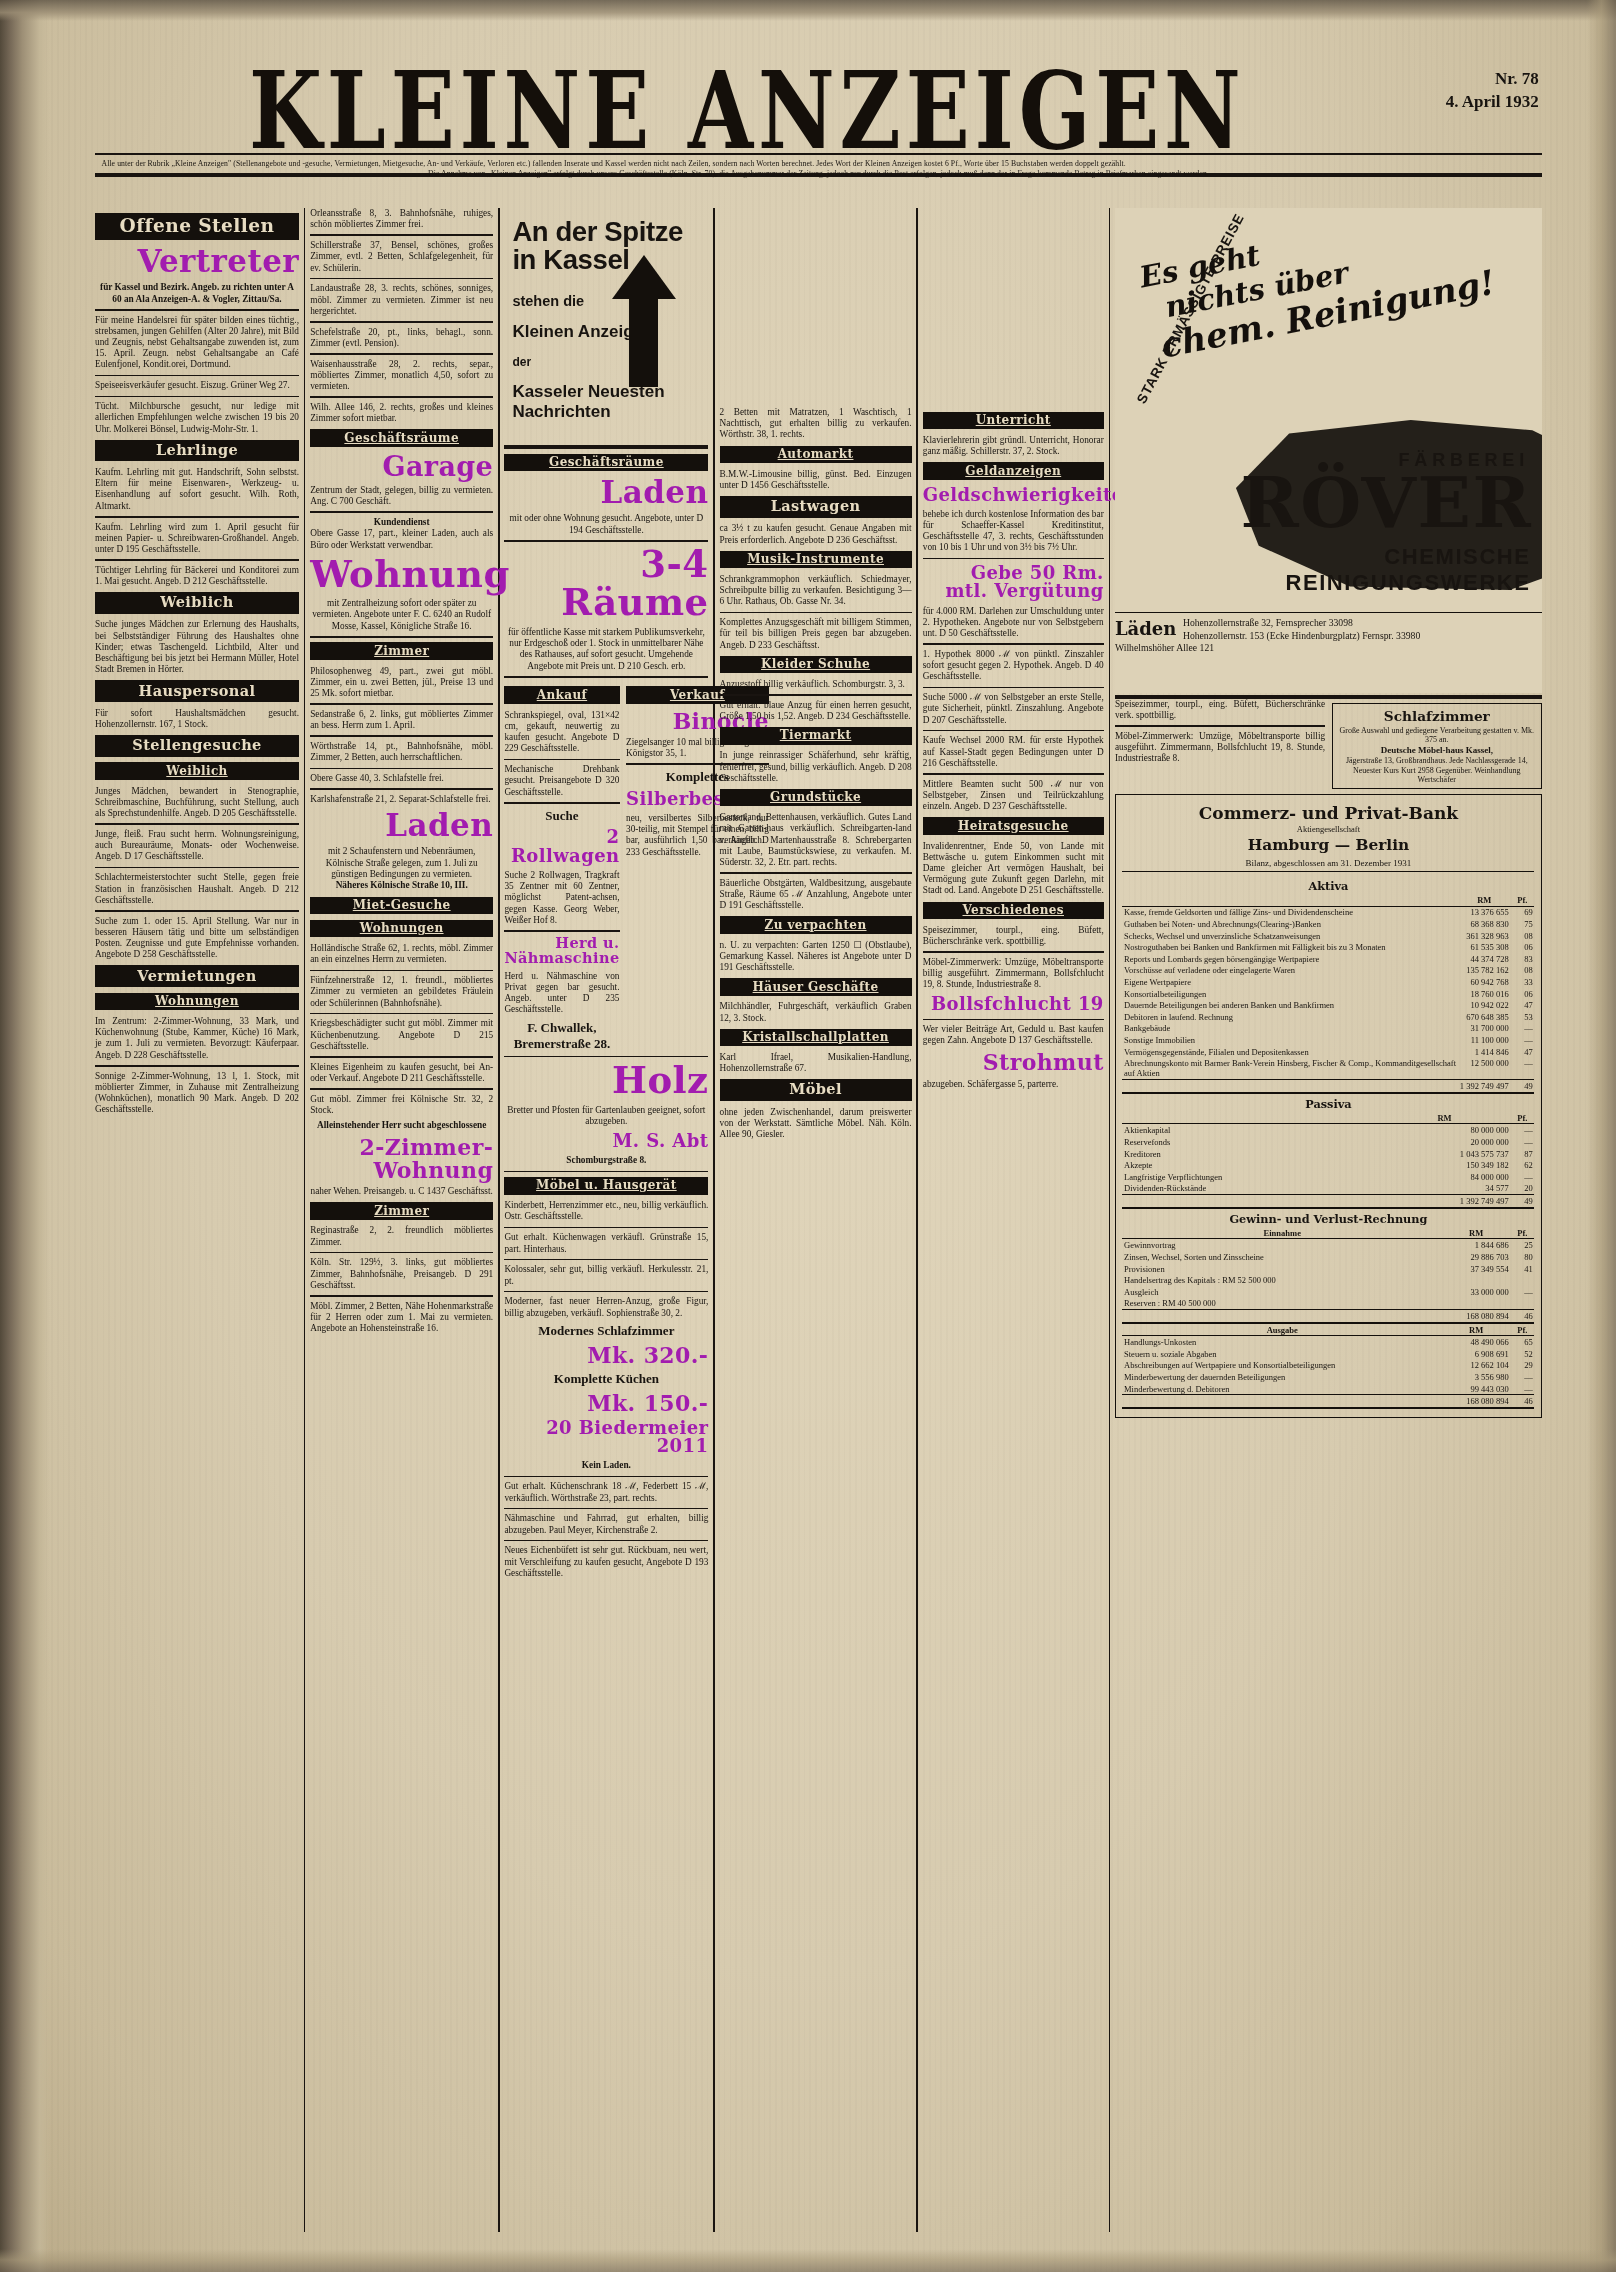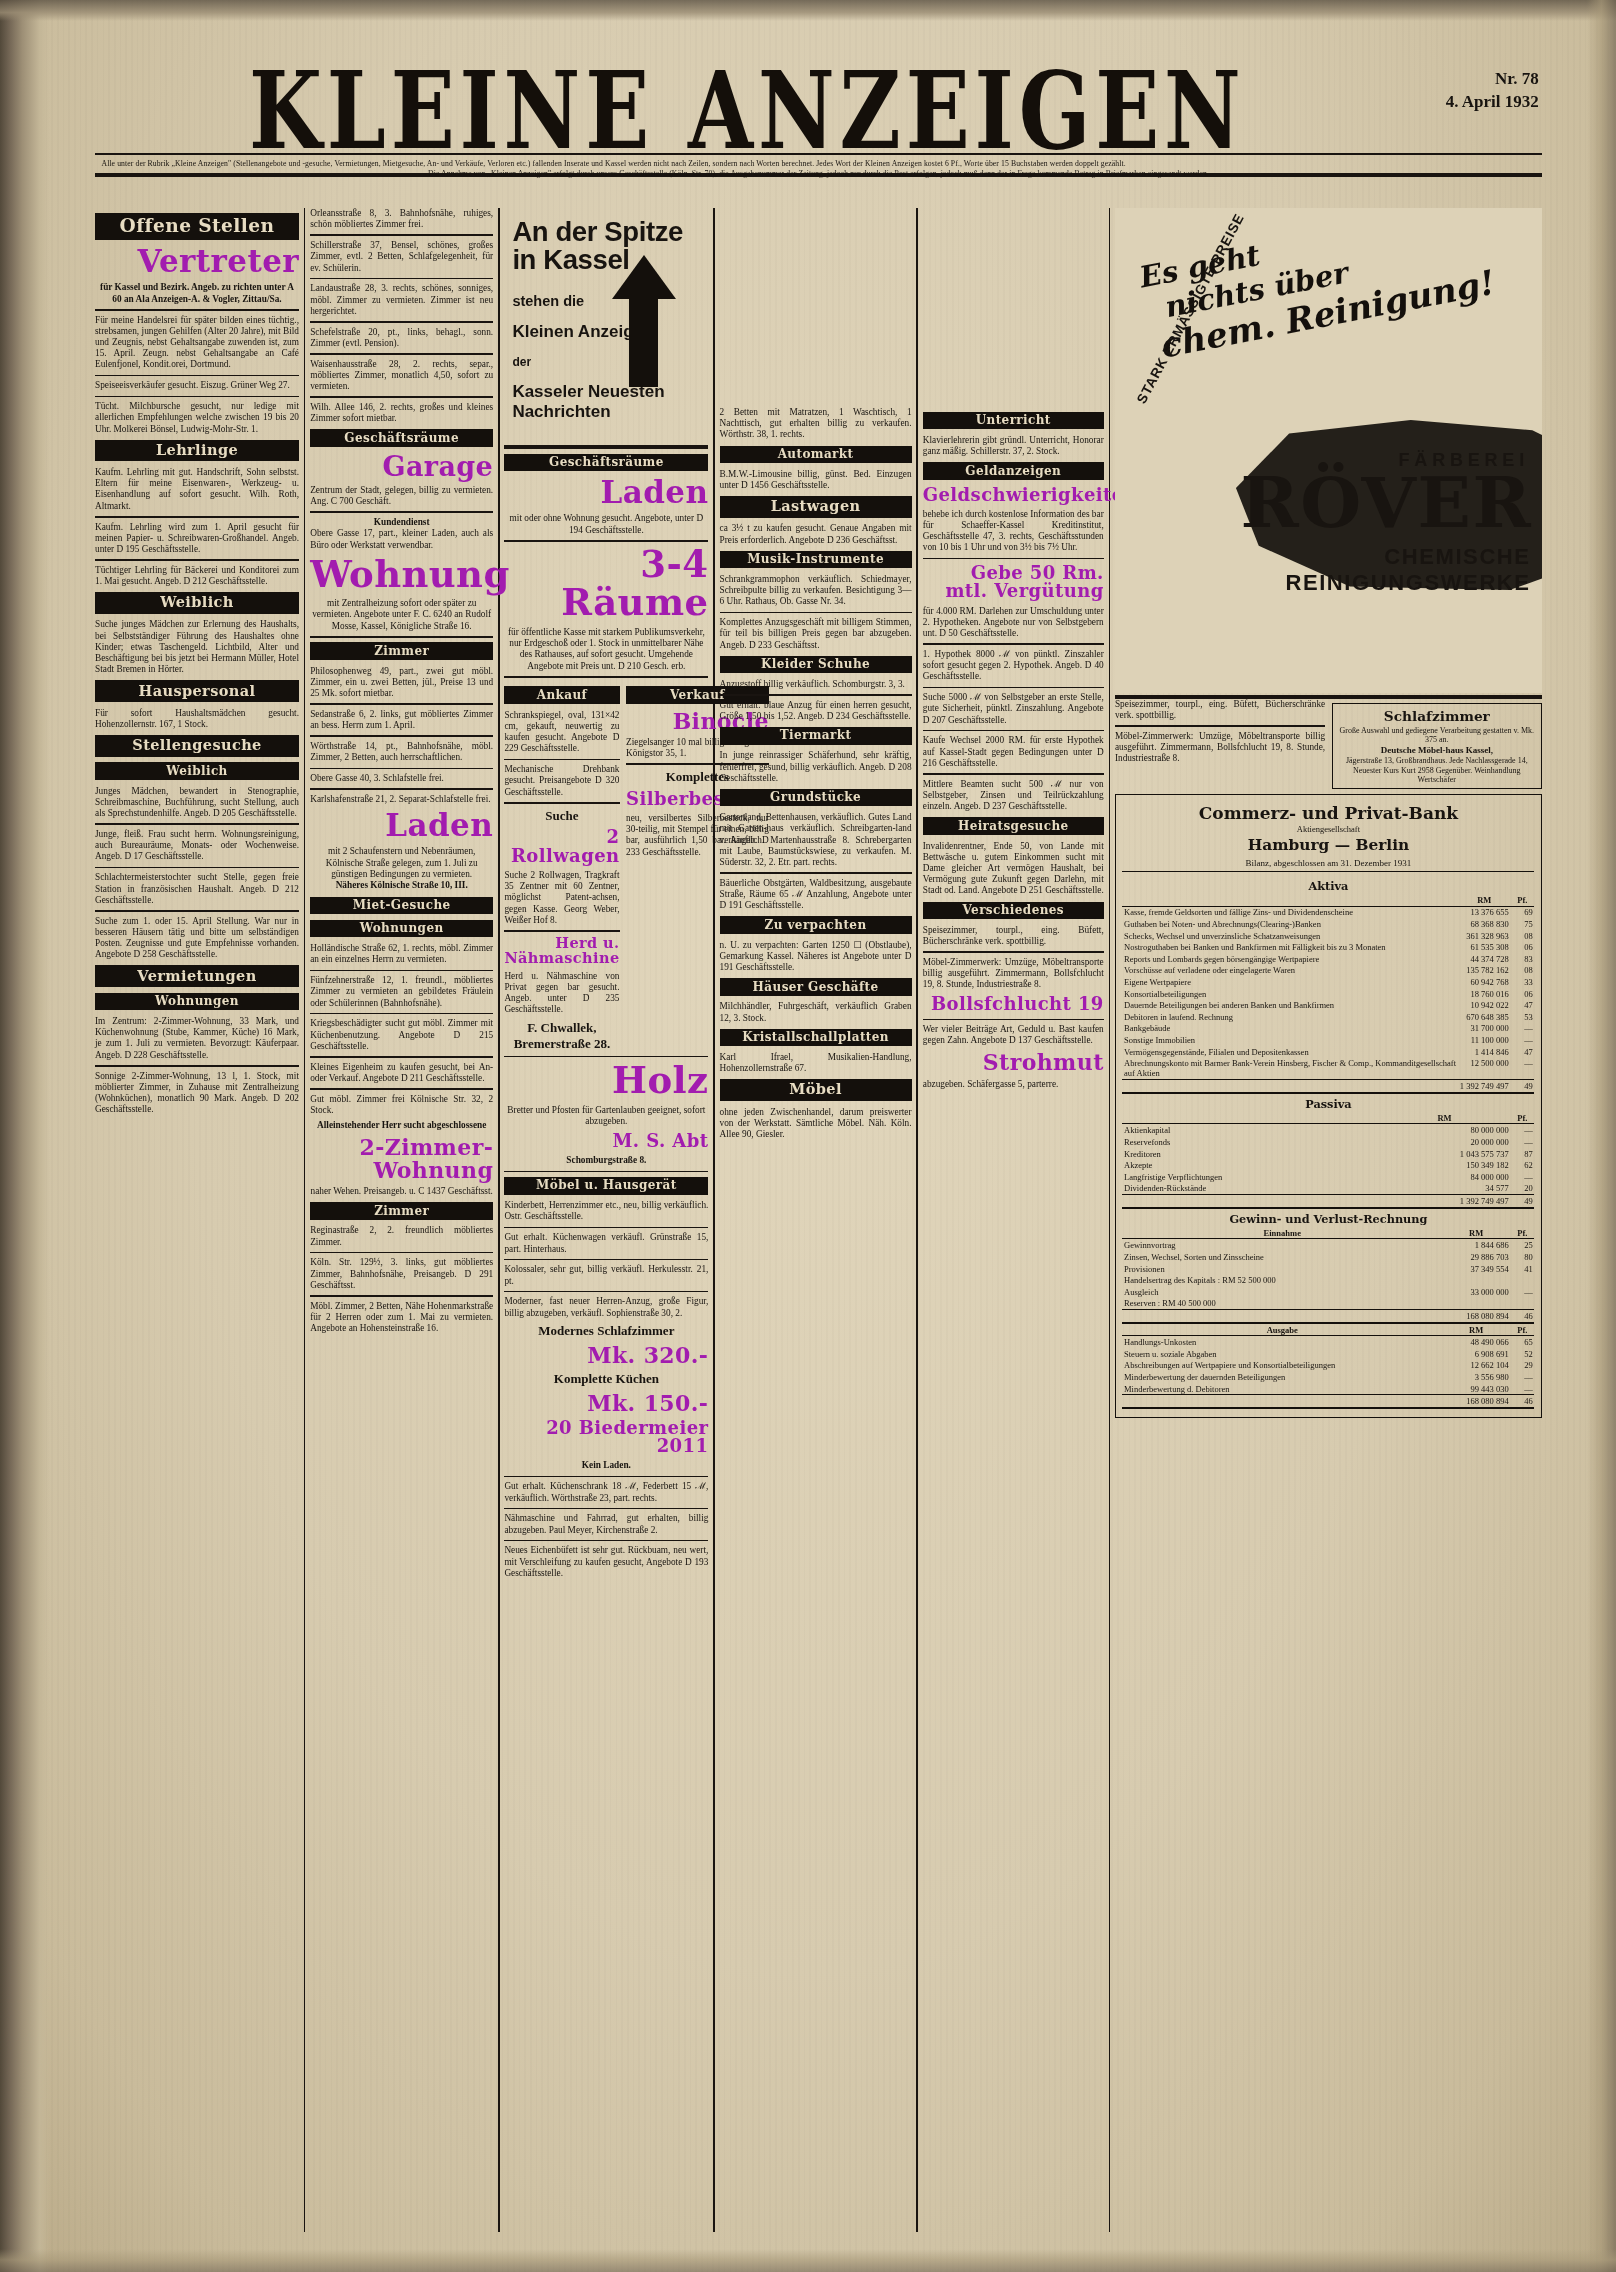--- a/index.html
+++ b/index.html
@@ -105,21 +105,21 @@
     background:#14100c;color:#e7dcc2;
     font-family:"DejaVu Serif", serif;
     font-weight:700;
     text-align:center;
     padding:4px 3.2px 4.8px 3.2px;
     margin:4.8px 0 5.7px 0;
     font-size:18.6px;letter-spacing:0.4px;
     line-height:1;
   }
   .hd.sm{font-size:14.5px;padding:3.2px 2.4px 4px 2.4px;}
-  .hd.xs{font-size:12px;padding:2.4px 2.4px 3.2px 2.4px;}
+  .hd.xs{font-size:12px;padding:2.4px 2.4px 3.2px 2.4px;text-decoration:underline;}
 
   
   .disp{
     font-family:"DejaVu Serif", serif;
     font-weight:700;
     text-align:right;
     line-height:1.02;
     letter-spacing:0.4px;
     margin:4.8px 0 4.8px 0;
     color:#a21caf;
@@ -535,20 +535,26 @@
           <div class="l2">nichts über</div>
           <div class="l3">chem. Reinigung!</div>
         </div>
         <div class="diag">STARK ERMÄSSIGTE PREISE</div>
         <div class="fab">FÄRBEREI</div>
         <div class="name">RÖVER</div>
         <div class="chem">
           <div>CHEMISCHE</div>
           <div>REINIGUNGSWERKE</div>
         </div>
+        <div class="laeden">
+          <span class="lbl">Läden</span>
+          <div>Hohenzollernstraße 32, Fernsprecher 33098</div>
+          <div>Hohenzollernstr. 153 (Ecke Hindenburgplatz) Fernspr. 33980</div>
+          <div>Wilhelmshöher Allee 121</div>
+        </div>
       </div>
 
       <div class="rule-thick"></div>
 
       <div class="twocol">
         <div>
           <div class="ad">Speisezimmer, tourpl., eing. Büfett, Bücherschränke verk. spottbillig.</div>
           <div class="sep"></div>
           <div class="ad">Möbel-Zimmerwerk: Umzüge, Möbeltransporte billig ausgeführt. Zimmermann, Bollsfchlucht 19, 8. Stunde, Industriestraße 8.</div>
         </div>

